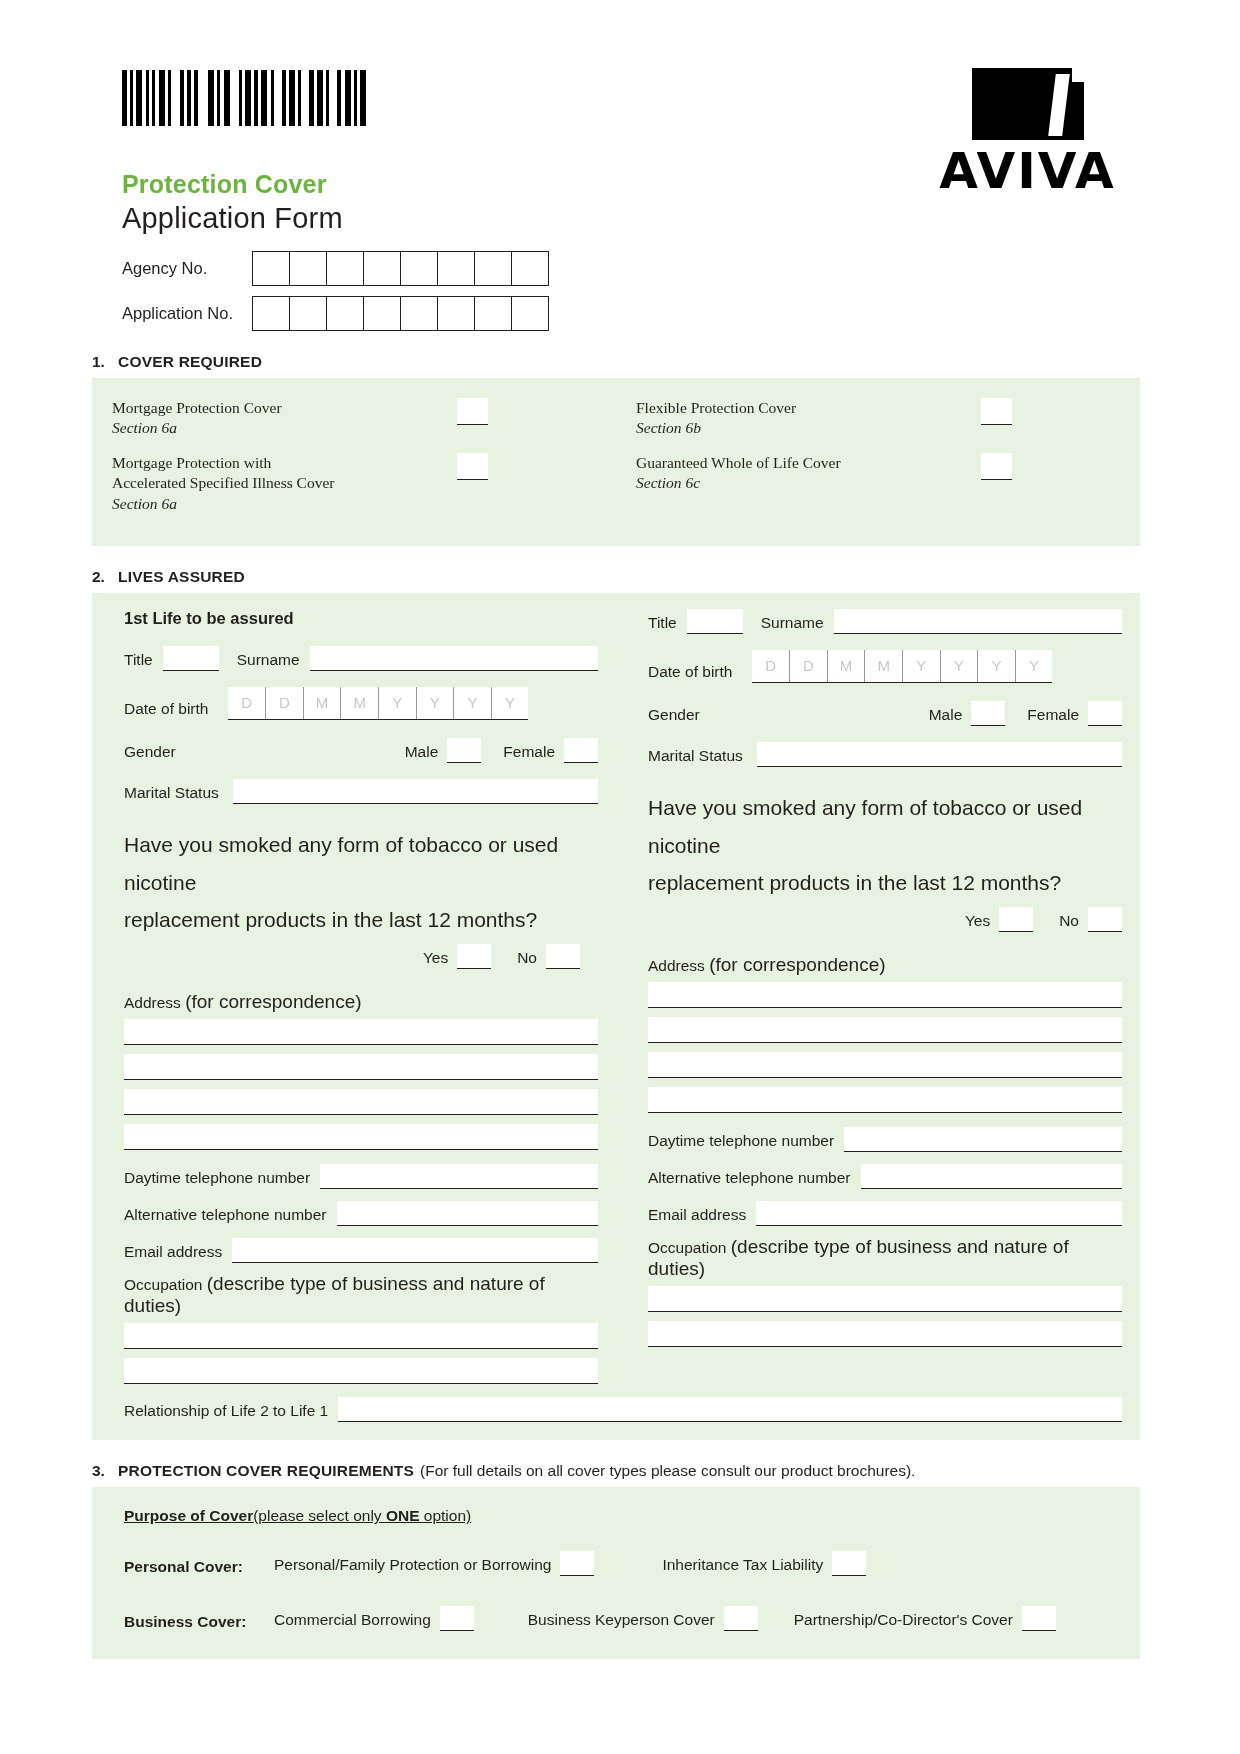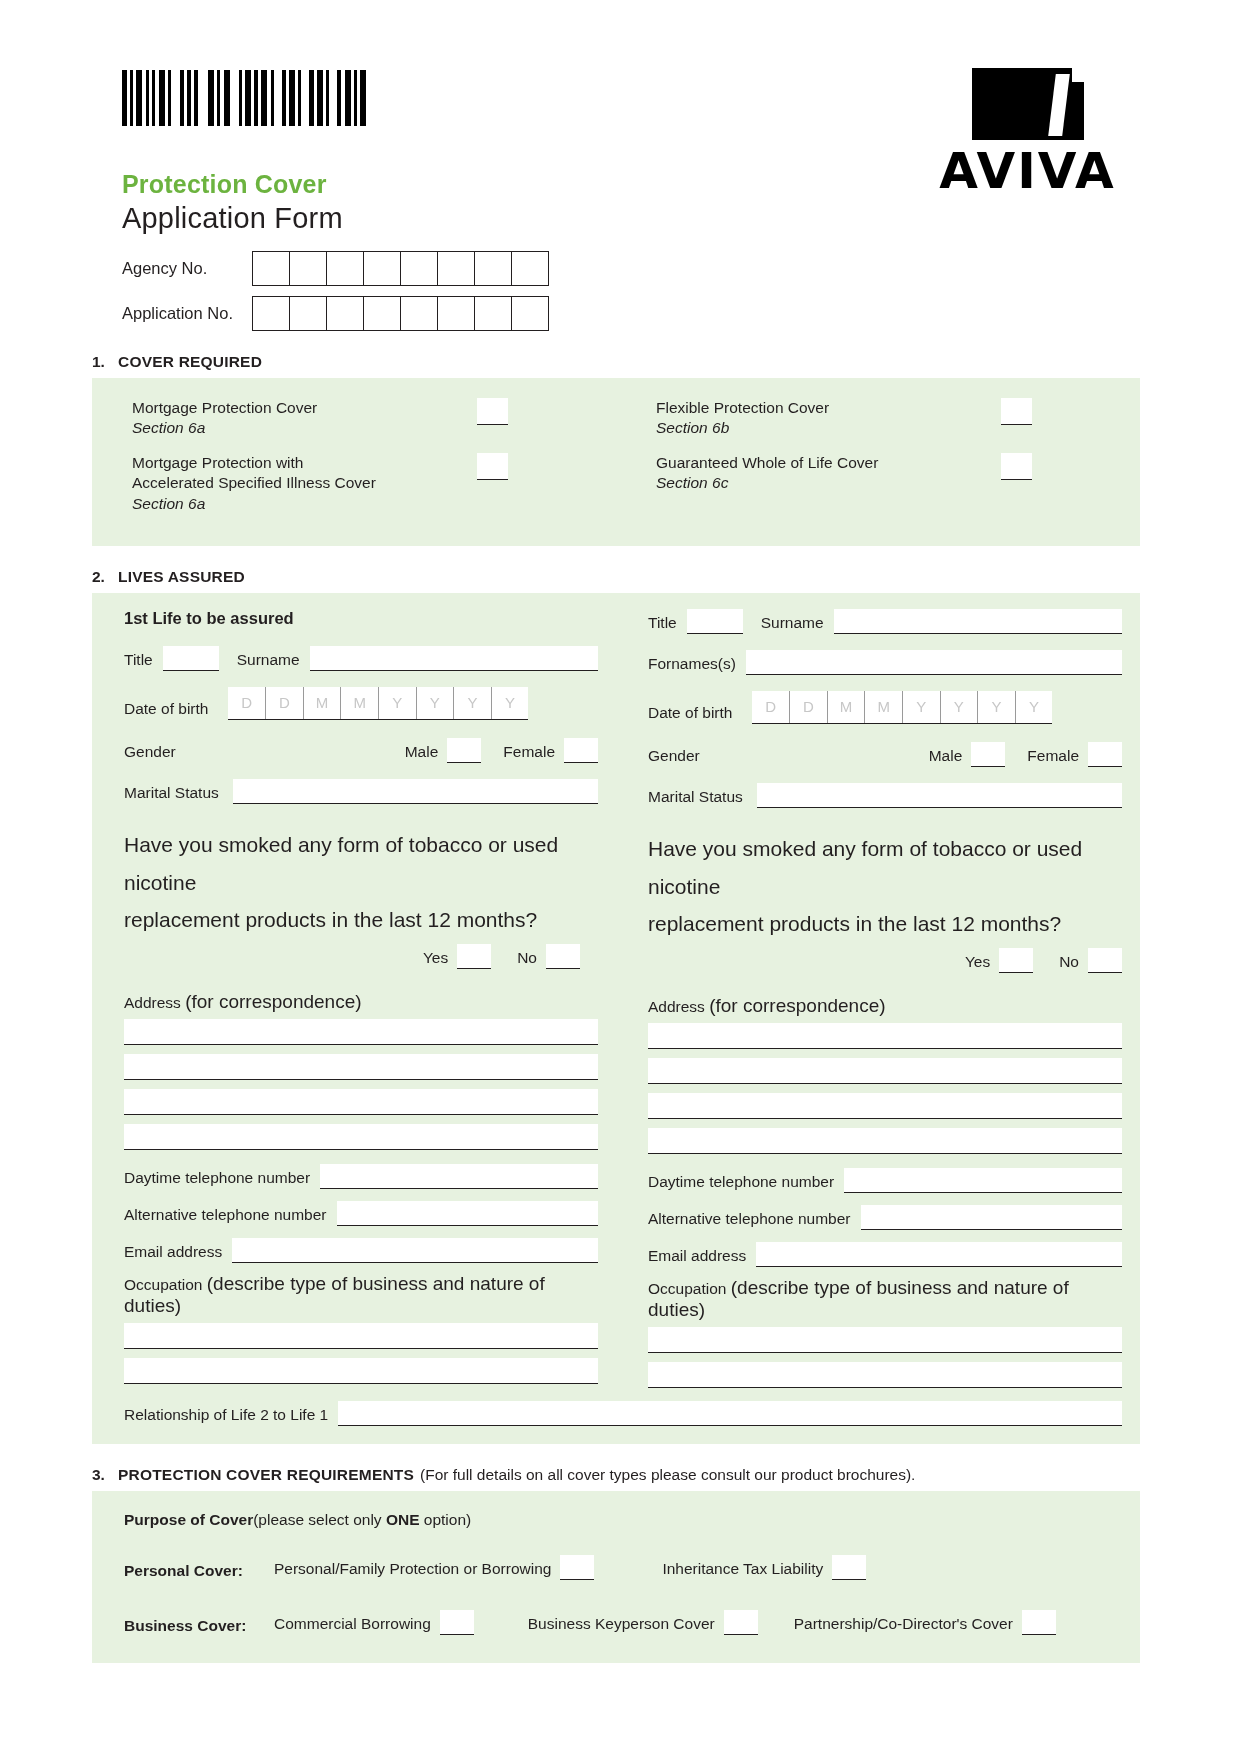--- a/index.html
+++ b/index.html
@@ -137,21 +137,21 @@
     background: #e7f2e0;
     margin: 0 100px 0 92px;
     padding: 16px 0 18px 0;
   }
 
   
   .cover-grid {
     display: flex;
     padding: 4px 0 0 0;
   }
-  .cover-col { width: 50%; padding-left: 40px; box-sizing: border-box; }
+  .cover-col { width: 50%; padding-left: 20px; box-sizing: border-box; font-family: Liberation Serif, serif; }
   .cover-item { margin-bottom: 14px; position: relative; }
   .cover-item .txt { font-size: 15.5px; line-height: 1.32; width: 330px; }
   .cover-item .ital { font-style: italic; }
   .tickbox {
     position: absolute;
     top: 0;
     left: 345px;
     width: 31px;
     height: 26px;
     background: #fff;
@@ -260,20 +260,21 @@
     align-items: flex-end;
     padding: 4px 18px 0 32px;
   }
   .rel-row .fline { margin-left: 10px; }
 
   
   .purpose-title {
     font-size: 15.5px;
     padding-left: 32px;
     margin-bottom: 26px;
+    text-decoration: underline;
   }
   .purpose-title b { font-weight: bold; }
   .opt-row {
     display: flex;
     align-items: flex-end;
     padding-left: 32px;
     margin-bottom: 30px;
     font-size: 15.5px;
   }
   .opt-row .lead { font-weight: bold; width: 150px; }
@@ -526,24 +527,20 @@
 
       <div class="life-col">
 
         <div class="frow">
           <span class="flabel">Title</span>
           <span class="fline title-w"></span>
           <span class="flabel" style="margin-left:18px">Surname</span>
           <span class="fline"></span>
         </div>
 
-        <div class="frow">
-          <span class="flabel">Fornames(s)</span>
-          <span class="fline"></span>
-        </div>
 
         <div class="frow" style="margin-bottom:18px">
           <span class="flabel">Date of birth</span>
           <span class="dob-boxes">
             <i>D</i>
             <i>D</i>
             <i>M</i>
             <i>M</i>
             <i>Y</i>
             <i>Y</i>

